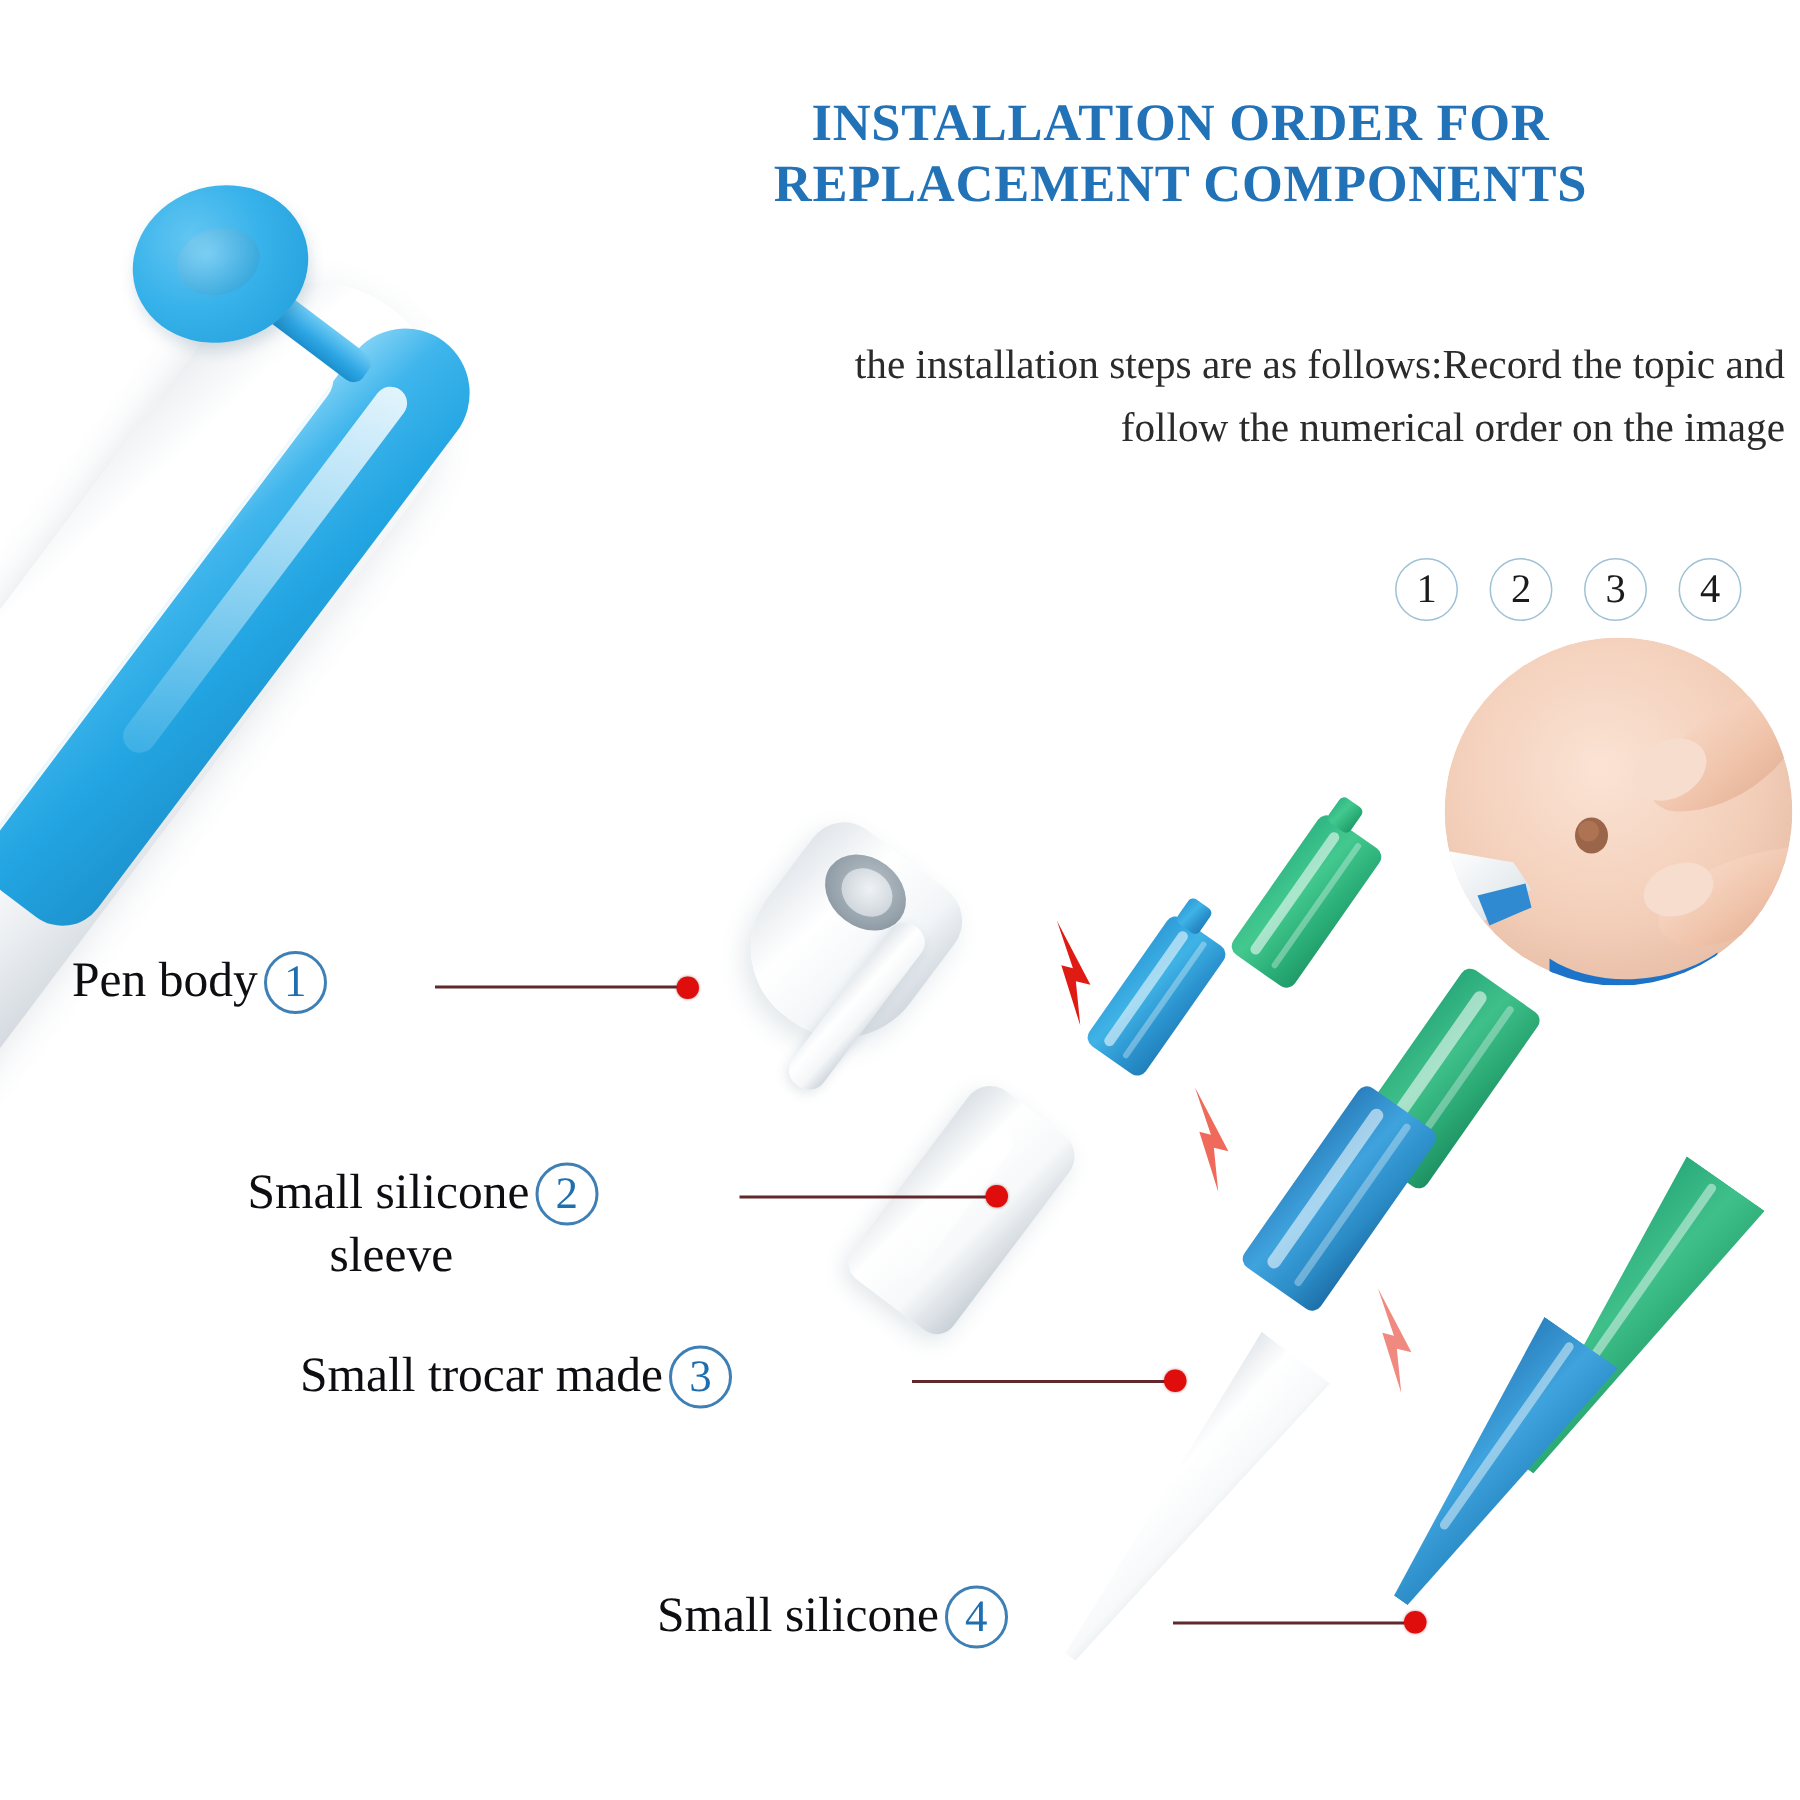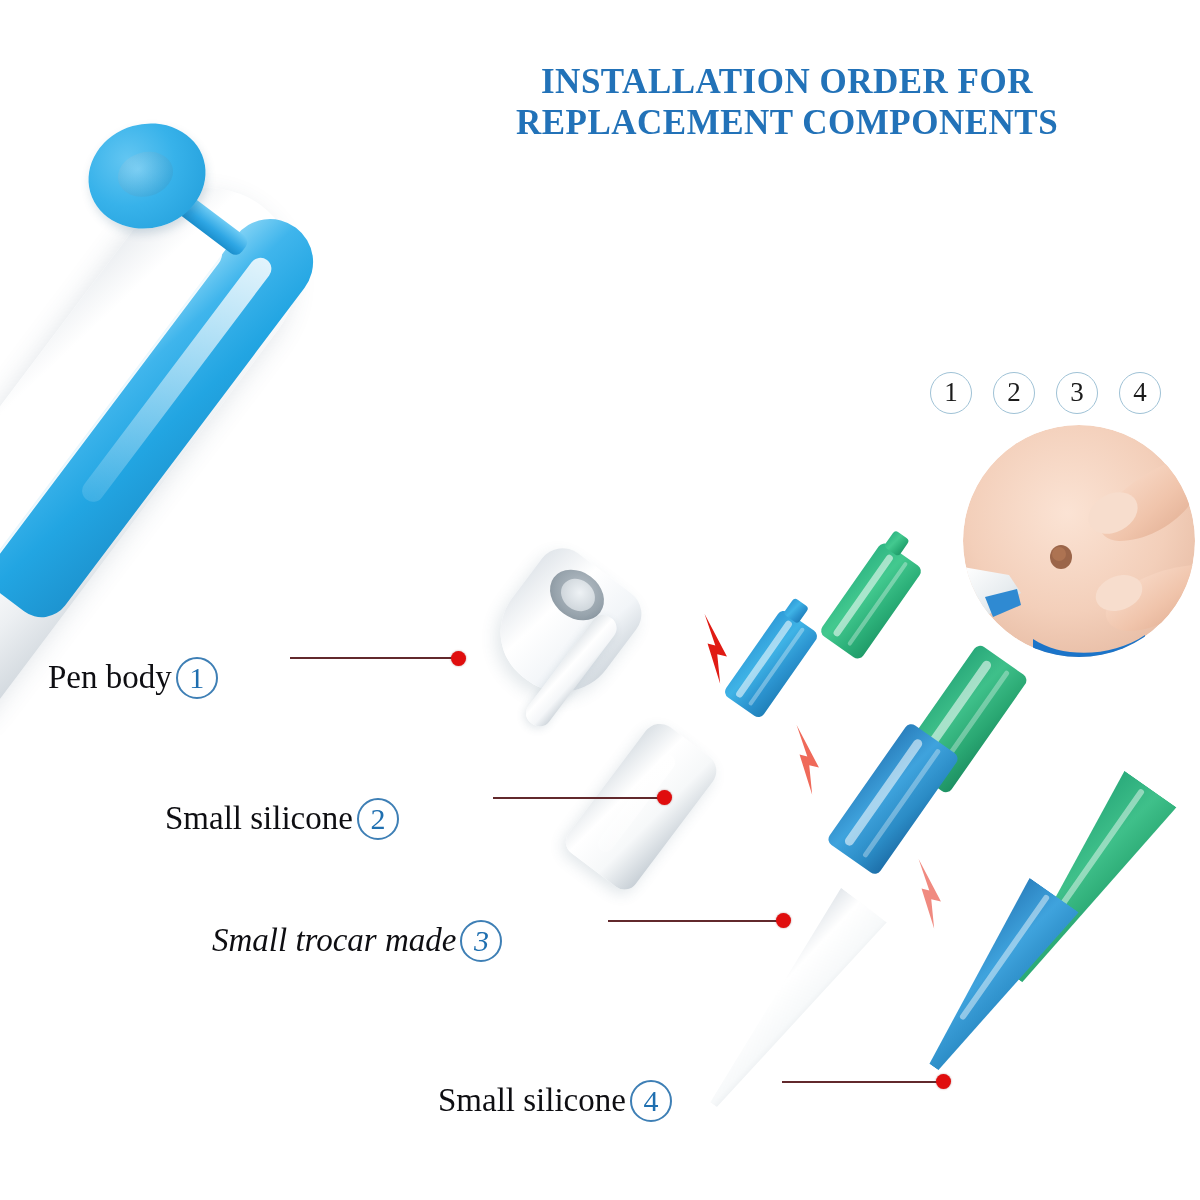--- a/index.html
+++ b/index.html
@@ -64,21 +64,20 @@
     background: transparent;
   }
 
   
   .callout {
     position: absolute;
     color: #0e0e12;
     font-size: 33px;
     line-height: 1.26;
     white-space: nowrap;
-    margin-top: 23px;
   }
   .callout .ln {
     display: block;
   }
   .callout .lnx {
     display: flex;
     align-items: center;
     gap: 4px;
   }
   .num-circle {
@@ -468,20 +467,21 @@
       <path d="M0 142 L46 150 L58 168 L22 192 L0 186 Z" fill="url(#tipw)"></path>
       <path d="M22 172 L54 164 L58 180 L30 192 Z" fill="#2f8ad2"></path>
       <rect x="0" y="206" width="30" height="14" rx="5" fill="#3fbd8e" transform="rotate(-16 15 213)"></rect>
       <path d="M70 214 C100 234 150 232 182 210 L182 232 L70 232 Z" fill="#1b74c9"></path>
     </svg>
   </div>
 
   <div class="headline">INSTALLATION ORDER FOR
 REPLACEMENT COMPONENTS</div>
 
+  <div class="subtitle">the installation steps are as follows:Record the topic and follow the numerical order on the image</div>
 
   <div class="step-row">
     <div class="step-chip" style="left:0px;">1</div>
     <div class="step-chip" style="left:63px;">2</div>
     <div class="step-chip" style="left:126px;">3</div>
     <div class="step-chip" style="left:189px;">4</div>
   </div>
 
   <div class="leader" style="left:290px; top:657px; width:170px;"></div>
   <div class="leader-dot" style="left:451px; top:651px;"></div>
@@ -500,23 +500,24 @@
       <span>Pen body</span>
       <span class="num-circle">1</span>
     </span>
   </div>
 
   <div class="callout c-r2" style="left:165px; top:775px;">
     <span class="lnx">
       <span>Small silicone</span>
       <span class="num-circle">2</span>
     </span>
-  </div>
-
-  <div class="callout" style="left:212px; top:897px;font-style:italic;">
+    <span class="ln c-ctr" style="padding-right:42px;">sleeve</span>
+  </div>
+
+  <div class="callout" style="left:200px; top:897px;">
     <span class="lnx">
       <span>Small trocar made</span>
       <span class="num-circle">3</span>
     </span>
   </div>
 
   <div class="callout" style="left:438px; top:1057px;">
     <span class="lnx">
       <span>Small silicone</span>
       <span class="num-circle">4</span>

